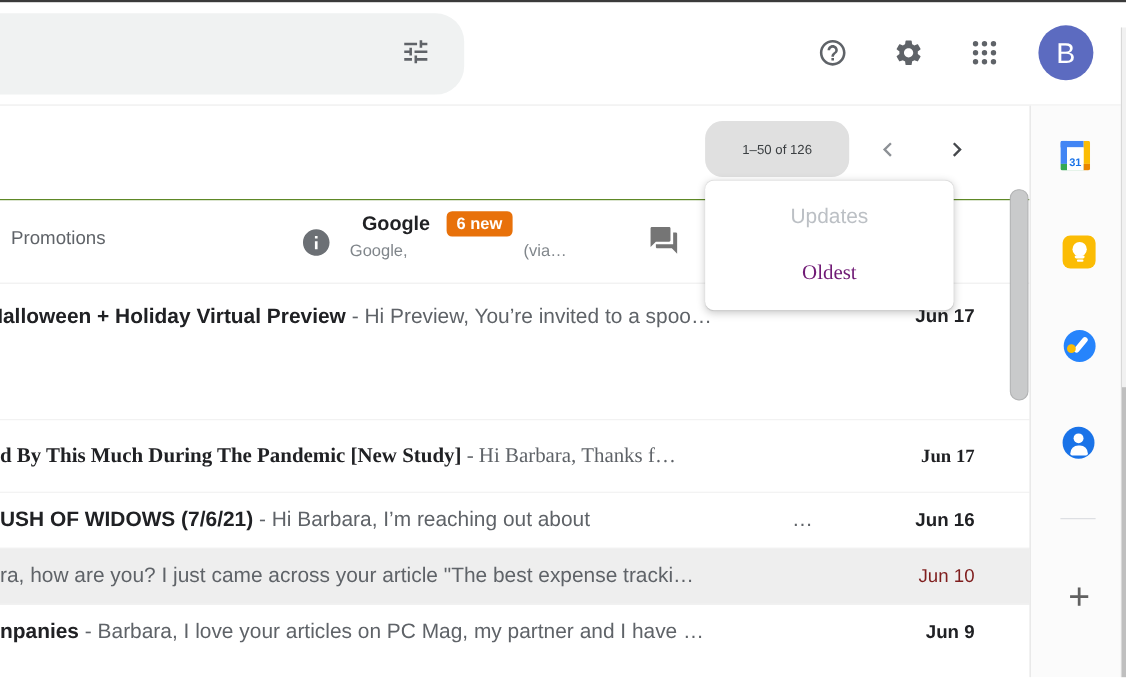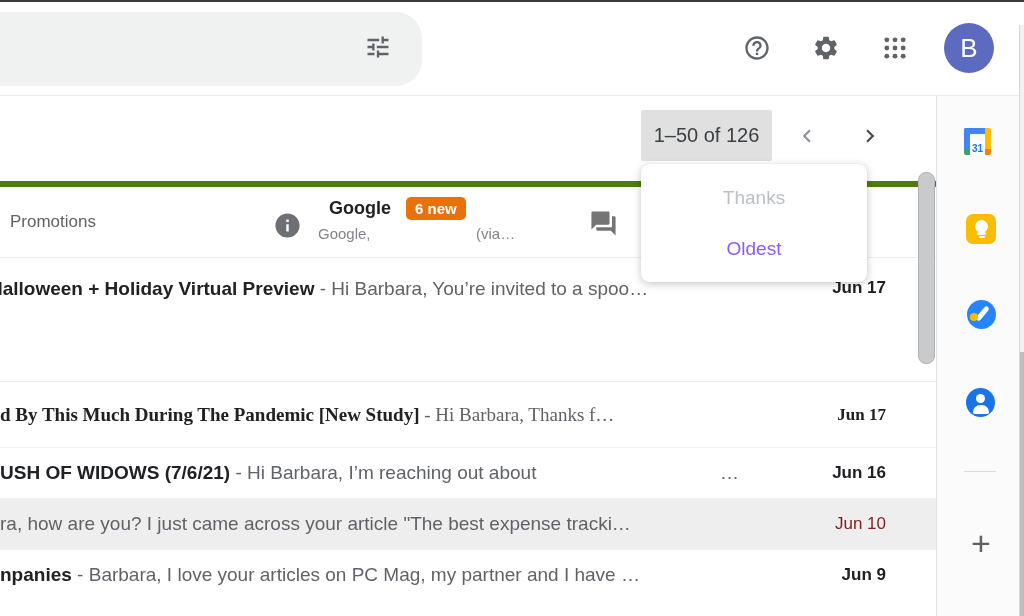--- a/index.html
+++ b/index.html
@@ -19,29 +19,29 @@
   .tune { left:364px; top:33px; }
   .help { left:743px; top:34px; }
   .gear { left:812px; top:34px; }
   .apps { left:881px; top:34px; }
   .avatar { left:944px; top:23px; width:50px; height:50px; border-radius:50%;
             background:#5c6bc0; color:#fff; font-size:26px; display:flex;
             align-items:center; justify-content:center; cursor:pointer; }
 
   
   .page-pill { left:641px; top:110px; width:131px; height:51px; background:#e0e0e0;
-               border-radius:2px; display:flex; align-items:center; justify-content:center;
-               font-size:20px; color:#3c4043; cursor:pointer; }
+               border-radius:16px; display:flex; align-items:center; justify-content:center;
+               font-size:12px; color:#3c4043; cursor:pointer; }
   .chev { width:28px; height:28px; display:flex; align-items:center; justify-content:center; cursor:pointer; }
   .chev-left  { left:793px; top:122px; }
   .chev-right { left:856px; top:122px; }
 
   
   .tabs { left:0; top:181px; width:936px; height:77px; background:#fff;
-          border-top:6px solid #4d7c0f; border-bottom:1px solid #ececec; }
+          border-top:1px solid #4d7c0f; border-bottom:1px solid #ececec; }
   .promo-label { left:10px; top:25px; font-size:17px; color:#5f6368; position:absolute; cursor:pointer; }
   .info-ic { left:273px; top:24px; position:absolute; }
   .updates-wrap { left:329px; top:10px; position:absolute; cursor:pointer; }
   .updates-line1 { display:flex; align-items:center; }
   .updates-label { font-size:18px; font-weight:600; color:#202124; }
   .new-badge { margin-left:15px; background:#e8710a; color:#fff; font-size:15px; font-weight:700;
                padding:3px 9px; border-radius:5px; }
   .updates-line2 { margin-top:5px; font-size:15px; color:#80868b; }
   .updates-line2 .s1 { display:inline-block; width:158px; }
   .chat-ic { left:589px; top:22px; position:absolute; }
@@ -62,21 +62,21 @@
   .read .date { font-weight:400; color:#7f1d1d; }
   .trail { position:absolute; left:720px; top:50%; transform:translateY(-50%); }
 
   
   .sort-menu { left:641px; top:164px; width:226px; height:118px; background:#fff;
                border-radius:8px; box-shadow:0 2px 8px rgba(0,0,0,.22), 0 0 1px rgba(0,0,0,.12);
                padding-top:8px; z-index:50; }
   .sort-item { height:51px; display:flex; align-items:center; justify-content:center;
                font-size:19px; cursor:pointer; }
   .sort-item.disabled { color:#bcc0c5; cursor:default; }
-  .sort-item.active { color:#8b5cf6; }
+  .sort-item.active { color:#701a75;font-family:Liberation Serif, serif; }
 
   
   .list-scroll { left:918px; top:172px; width:17px; height:192px; background:#c9cacb;
                  border:1px solid #b2b3b4; border-radius:8px; z-index:10; cursor:pointer; }
   .win-strip { left:1019px; top:25px; width:5px; height:591px; background:#f1f1f1;
                border-left:1px solid #d8d8d8; }
   .win-thumb { left:1020px; top:352px; width:4px; height:264px; background:#bfbfbf; cursor:pointer; }
 
   
   .sidebar { left:936px; top:96px; width:84px; height:520px; background:#fbfbfb;
@@ -193,21 +193,21 @@
     <div class="chat-ic">
       <svg width="29" height="29" viewBox="0 0 24 24" fill="#757575">
           <path d="M21 6h-2v9H6v2c0 .55.45 1 1 1h11l4 4V7c0-.55-.45-1-1-1zm-4 6V3c0-.55-.45-1-1-1H3c-.55 0-1 .45-1 1v14l4-4h10c.55 0 1-.45 1-1z"></path>
         </svg>
     </div>
   </div>
 
   <div class="mail-list">
     <div class="row r1">
       <div class="main">
-        <span class="subject s1">Halloween + Holiday Virtual Preview</span><span class="snippet"> - </span><span class="snippet">Hi Barbara, You’re invited to a spoo…</span>
+        <span class="subject s1">Halloween + Holiday Virtual Preview</span><span class="snippet"> - </span><span class="snippet">Hi Preview, You’re invited to a spoo…</span>
       </div>
       <span class="date">Jun 17</span>
     </div>
     <div class="row r2">
       <div class="main">
         <span class="subject">d By This Much During The Pandemic [New Study]</span><span class="snippet"> - </span><span class="snippet">Hi Barbara, Thanks f…</span>
       </div>
       <span class="date">Jun 17</span>
     </div>
     <div class="row r3">
@@ -225,21 +225,21 @@
     </div>
     <div class="row r5">
       <div class="main">
         <span class="subject">npanies</span><span class="snippet"> - </span><span class="snippet">Barbara, I love your articles on PC Mag, my partner and I have …</span>
       </div>
       <span class="date">Jun 9</span>
     </div>
   </div>
 
   <div class="abs sort-menu">
-    <div class="sort-item disabled">Thanks</div>
+    <div class="sort-item disabled">Updates</div>
     <div class="sort-item active">Oldest</div>
   </div>
 
   <div class="abs list-scroll"></div>
 
   <div class="abs sidebar"></div>
 
   <div class="abs cal">
     <div class="cal-right"></div>
     <div class="cal-top"></div>

